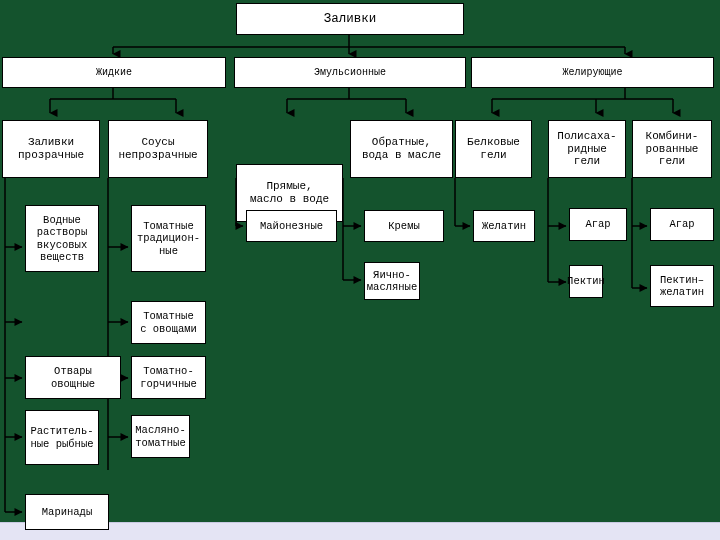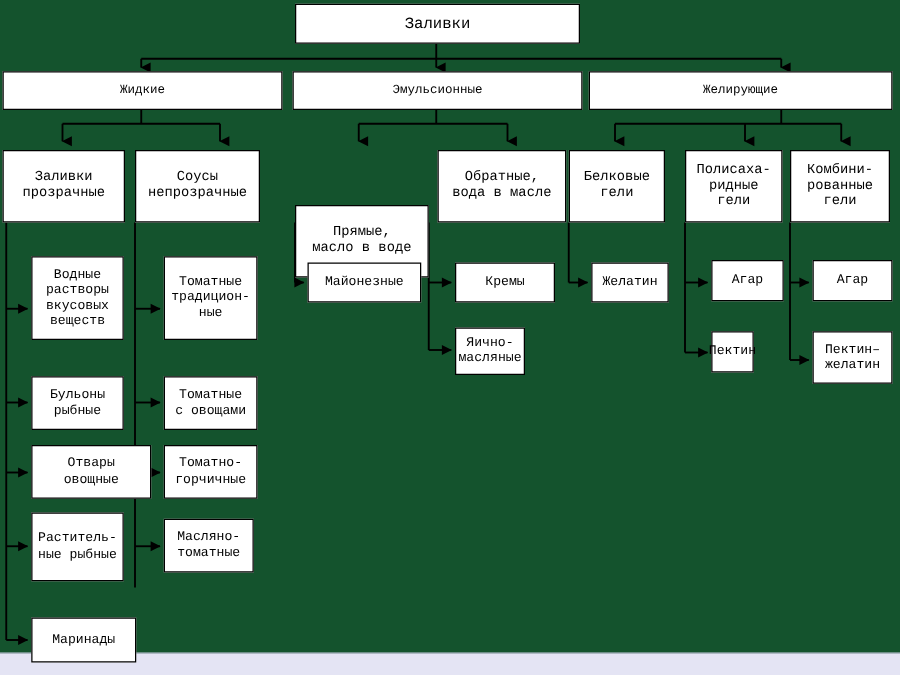--- a/index.html
+++ b/index.html
@@ -179,36 +179,34 @@
 ридные
 гели</div>
   <div class="node lvl3" style="left:632px; top:120px; width:80px; height:58px;">Комбини-
 рованные
 гели</div>
 
   <div class="node leaf" style="left:25px; top:205px; width:74px; height:67px;">Водные
 растворы
 вкусовых
 веществ</div>
-  <div class="node leaf" style="left:25px; top:301px; width:74px; height:43px;">Бульоны
-рыбные</div>
   <div class="node leaf" style="left:25px; top:356px; width:96px; height:43px;">Отвары
 овощные</div>
   <div class="node leaf" style="left:25px; top:410px; width:74px; height:55px;">Раститель-
 ные рыбные</div>
   <div class="node leaf" style="left:25px; top:494px; width:84px; height:36px;">Маринады</div>
 
   <div class="node leaf" style="left:131px; top:205px; width:75px; height:67px;">Томатные
 традицион-
 ные</div>
   <div class="node leaf" style="left:131px; top:301px; width:75px; height:43px;">Томатные
 с овощами</div>
   <div class="node leaf" style="left:131px; top:356px; width:75px; height:43px;">Томатно-
 горчичные</div>
-  <div class="node leaf" style="left:131px; top:415px; width:72px; height:43px;">Масляно-
+  <div class="node leaf" style="left:131px; top:415px; width:59px; height:43px;">Масляно-
 томатные</div>
 
   <div class="node leaf" style="left:246px; top:210px; width:91px; height:32px;">Майонезные</div>
 
   <div class="node leaf" style="left:364px; top:210px; width:80px; height:32px;">Кремы</div>
   <div class="node leaf" style="left:364px; top:262px; width:56px; height:38px;">Яично-
 масляные</div>
 
   <div class="node leaf" style="left:473px; top:210px; width:62px; height:32px;">Желатин</div>
 

